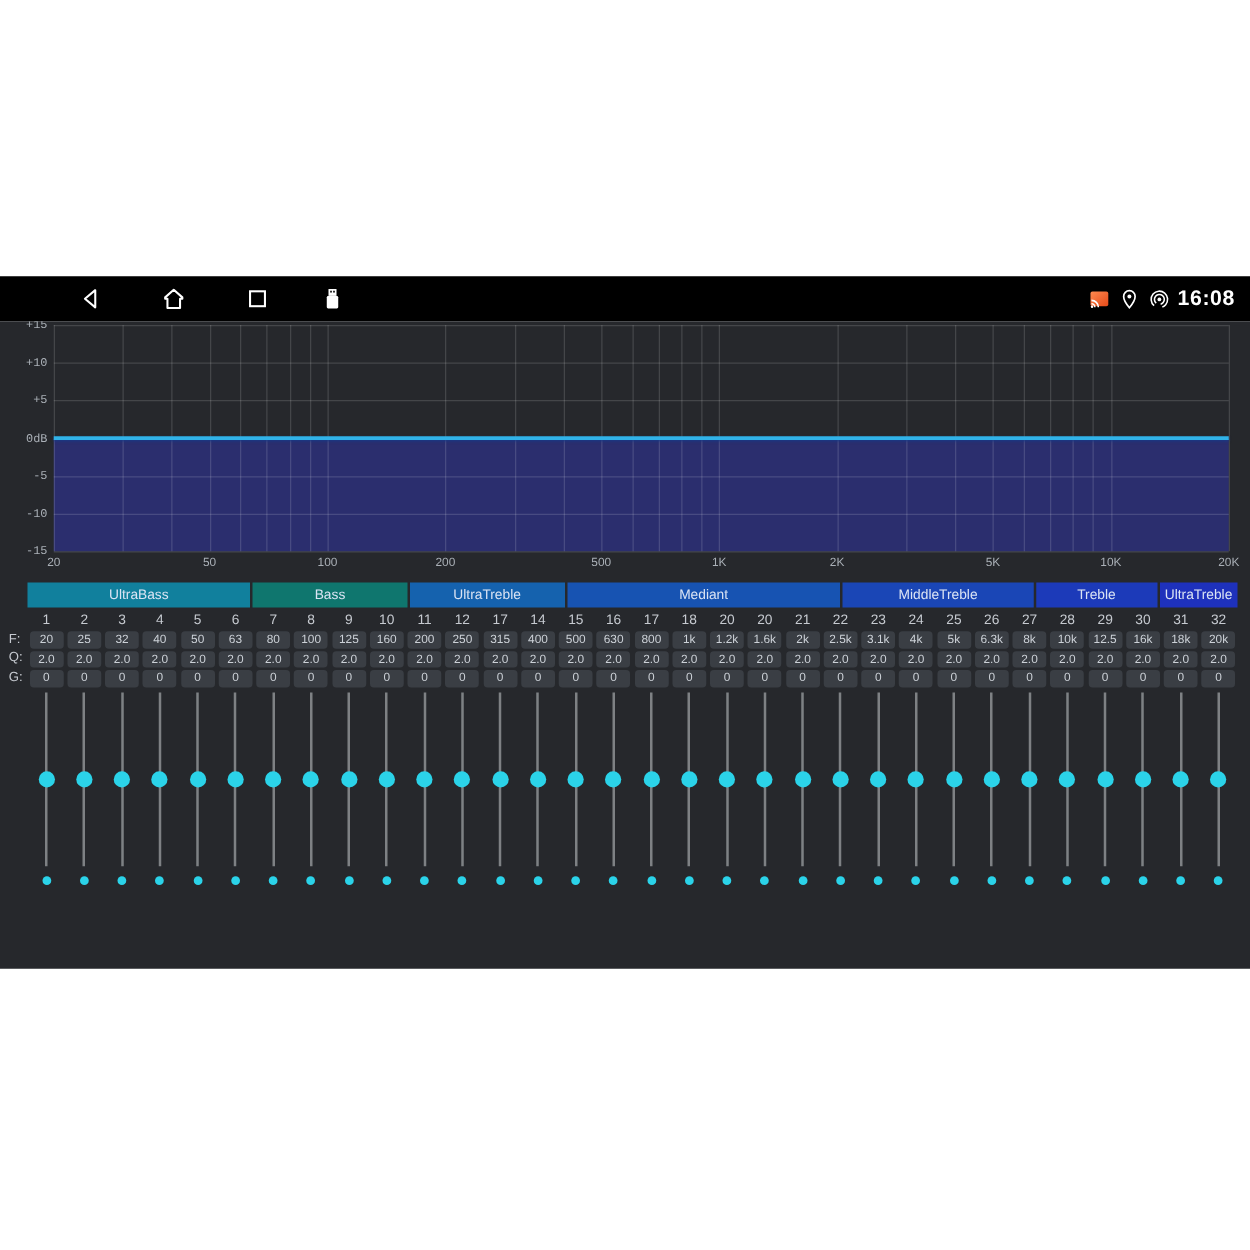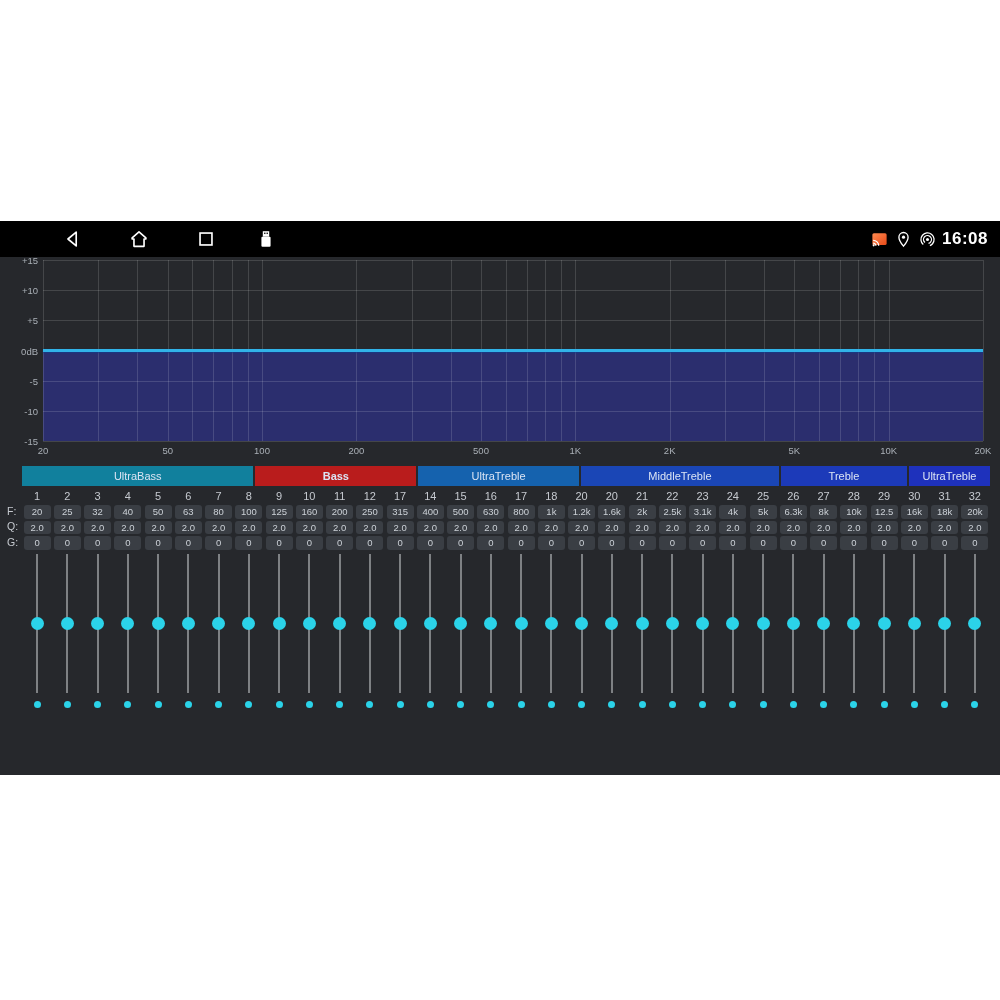--- a/index.html
+++ b/index.html
@@ -15,21 +15,21 @@
 
   
   .content { position:relative; width:100%; height:518px; background:#26282c; overflow:hidden; }
 
   
   .plot { position:absolute; left:43px; top:3px; width:940px; height:181px; }
   .hgrid { position:absolute; left:0; width:100%; height:1px; background:rgba(255,255,255,0.14); }
   .vgrid { position:absolute; top:0; width:1px; height:100%; background:rgba(255,255,255,0.14); }
   .fill { position:absolute; left:0; width:100%; background:#2b2e6e; }
   .zero-line { position:absolute; left:0; width:100%; height:3px; background:#31b3e8; box-shadow:0 1px 2px rgba(20,60,140,0.8); }
-  .ylab { position:absolute; right:945px; transform:translateY(-50%); font-size:9.5px; color:#aab0b7; white-space:nowrap; }
+  .ylab { position:absolute; right:945px; transform:translateY(-50%); font-size:9.5px; color:#aab0b7; white-space:nowrap;font-family:Liberation Mono, monospace; }
   .xlab { position:absolute; top:188px; transform:translateX(-50%); font-size:9.5px; color:#aab0b7; white-space:nowrap; }
 
   
   .groupbar { position:absolute; left:22px; top:209px; width:968px; height:20px; display:flex; gap:2px; }
   .groupseg { display:flex; align-items:center; justify-content:center; font-size:11px; color:#dbe4f4; }
 
   
   .rowlab { position:absolute; left:7px; width:14px; text-align:left; font-size:10.5px; color:#c6cad0; transform:translateY(-50%); }
 
   
@@ -140,25 +140,28 @@
         <div class="vgrid" style="left: 940px;"></div>
         <div class="zero-line" style="top: 89px; background: rgb(49, 179, 232);"></div>
       </div>
     <div id="ylabs"></div>
     <div id="xlabs"></div>
 
     <div class="groupbar" id="groupbar">
         <div class="groupseg" style="flex: 180 1 0px; background: rgb(17, 128, 157);">
           <span>UltraBass</span>
         </div>
-        <div class="groupseg" style="flex: 125 1 0px; background: #b91c1c; font-weight: bold;">
+        <div class="groupseg" style="flex: 125 1 0px; background: #0f766e;">
           <span>Bass</span>
         </div>
         <div class="groupseg" style="flex: 125 1 0px; background: rgb(21, 98, 174);">
           <span>UltraTreble</span>
+        </div>
+        <div class="groupseg" style="flex: 221 1 0px; background: rgb(23, 83, 178);">
+          <span>Mediant</span>
         </div>
         <div class="groupseg" style="flex: 154 1 0px; background: rgb(26, 70, 182);">
           <span>MiddleTreble</span>
         </div>
         <div class="groupseg" style="flex: 98 1 0px; background: rgb(28, 58, 185);">
           <span>Treble</span>
         </div>
         <div class="groupseg" style="flex: 63 1 0px; background: rgb(30, 49, 188);">
           <span>UltraTreble</span>
         </div>

